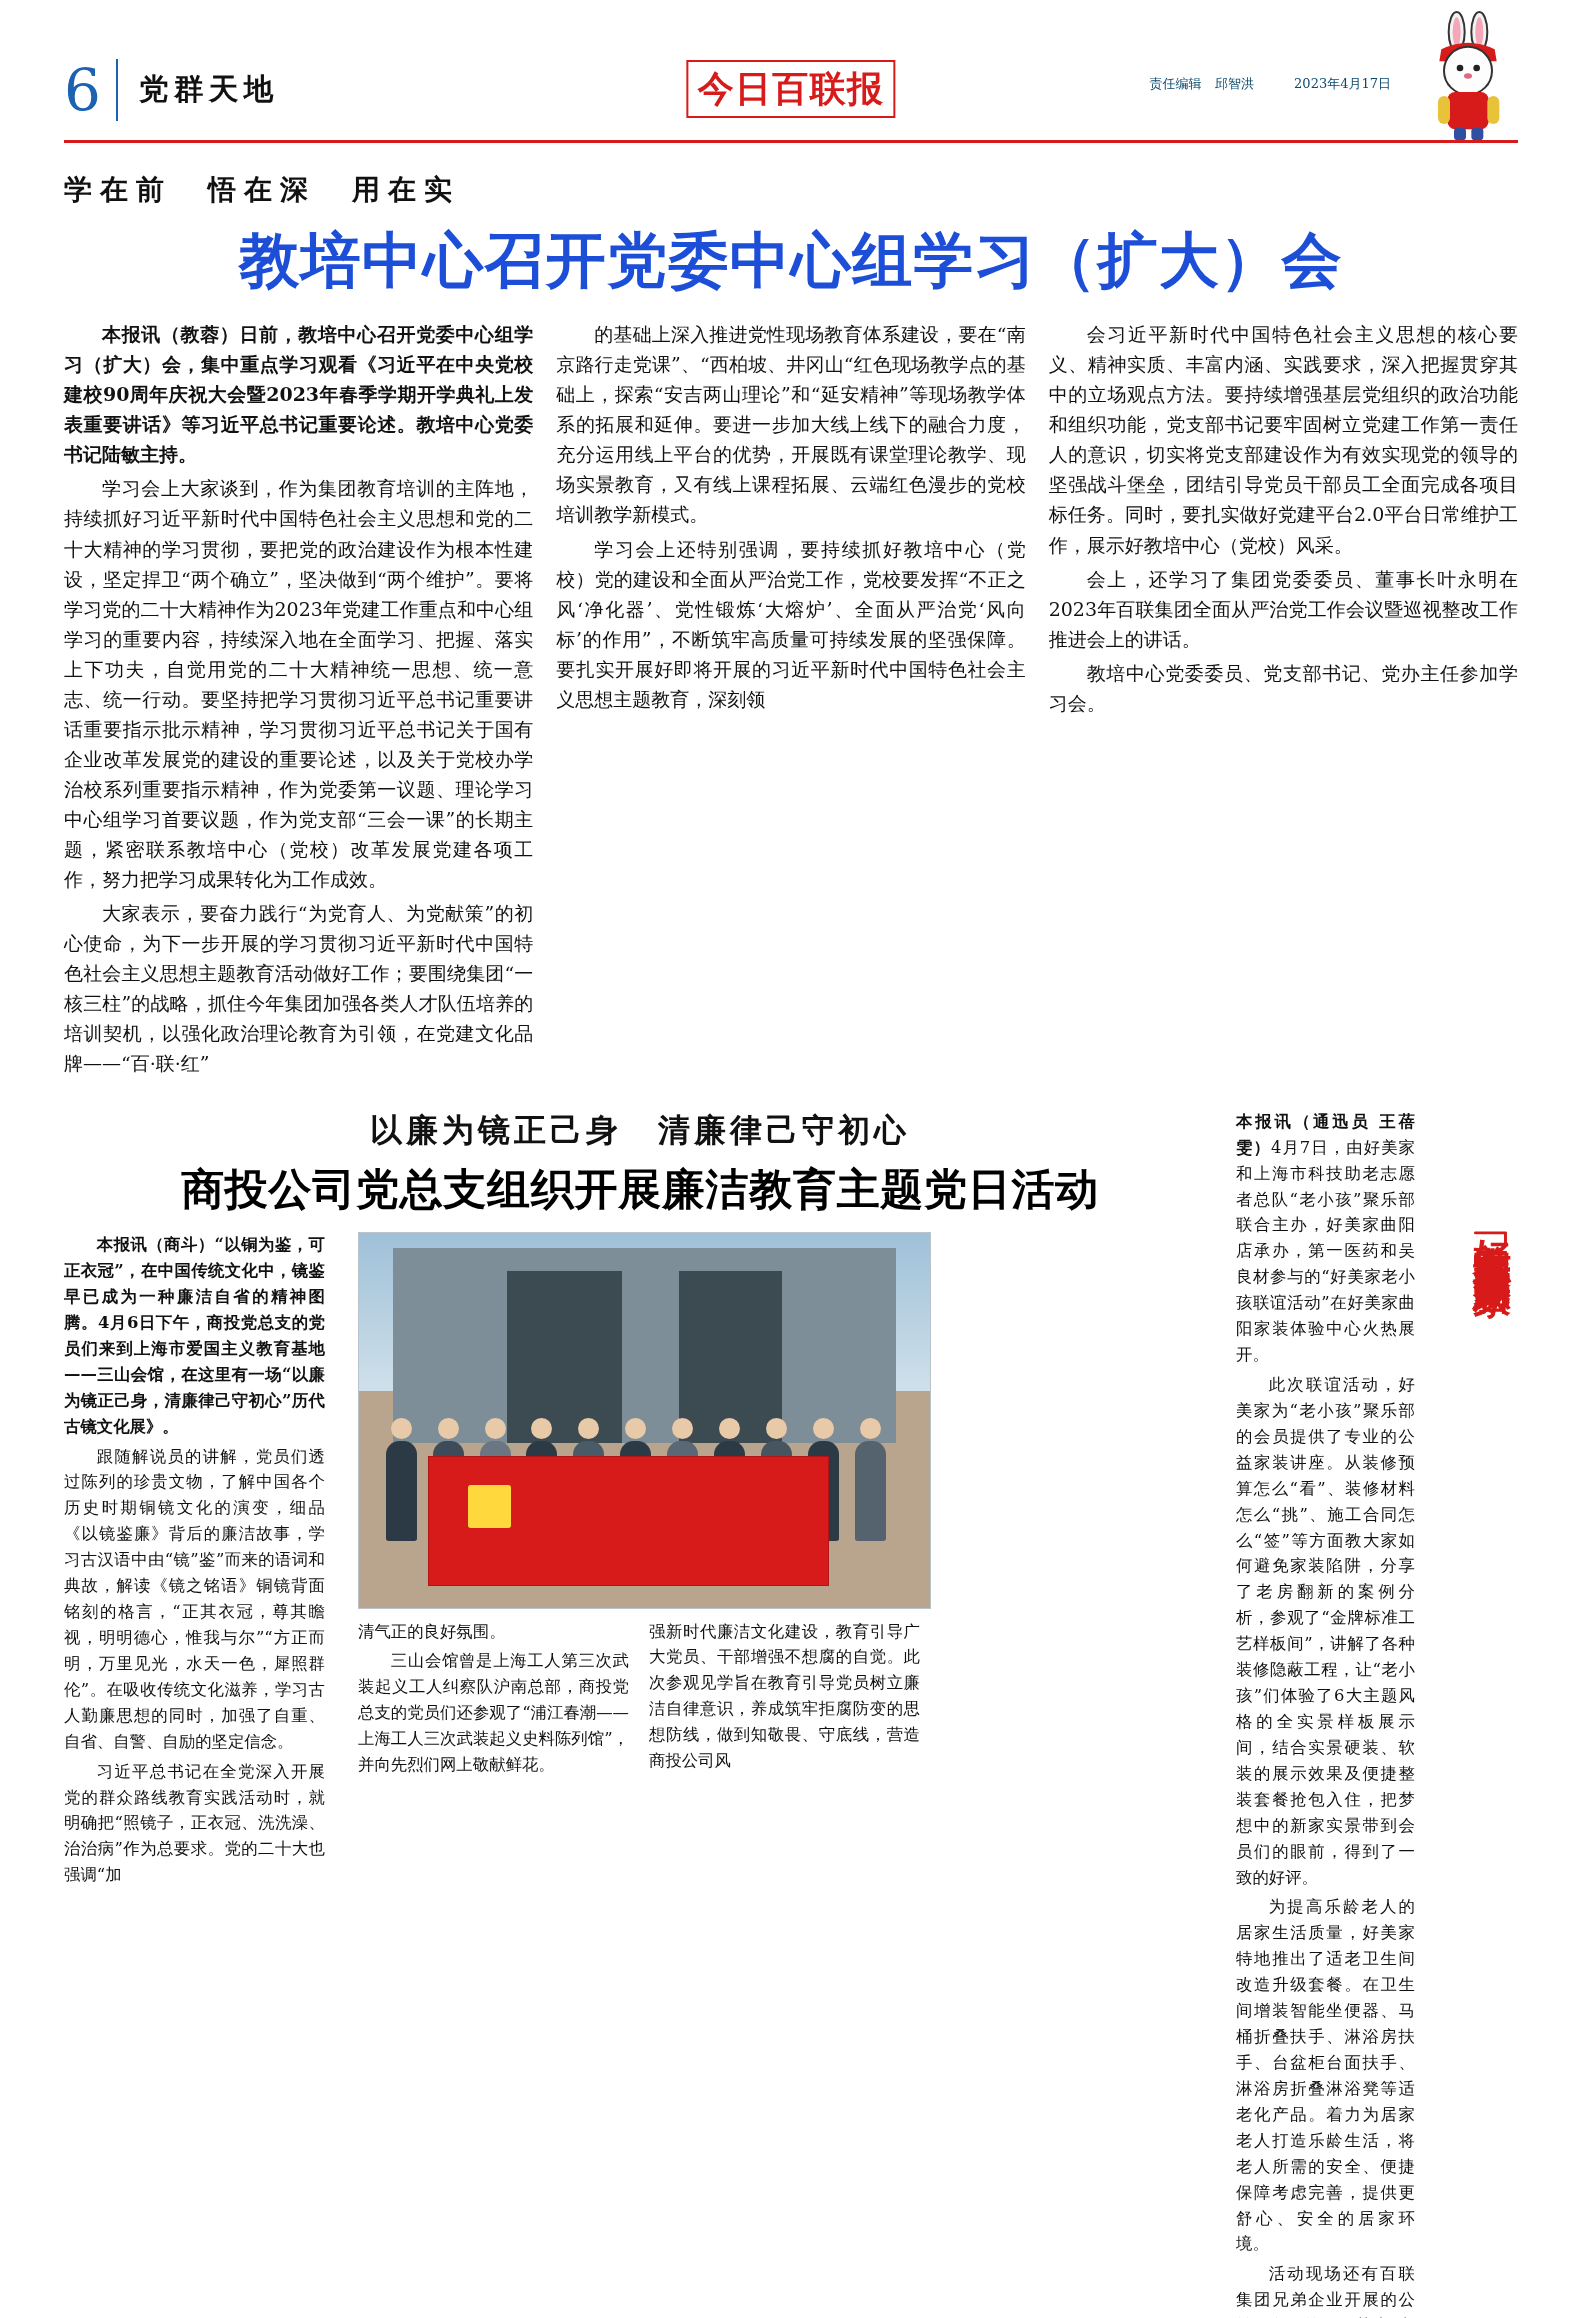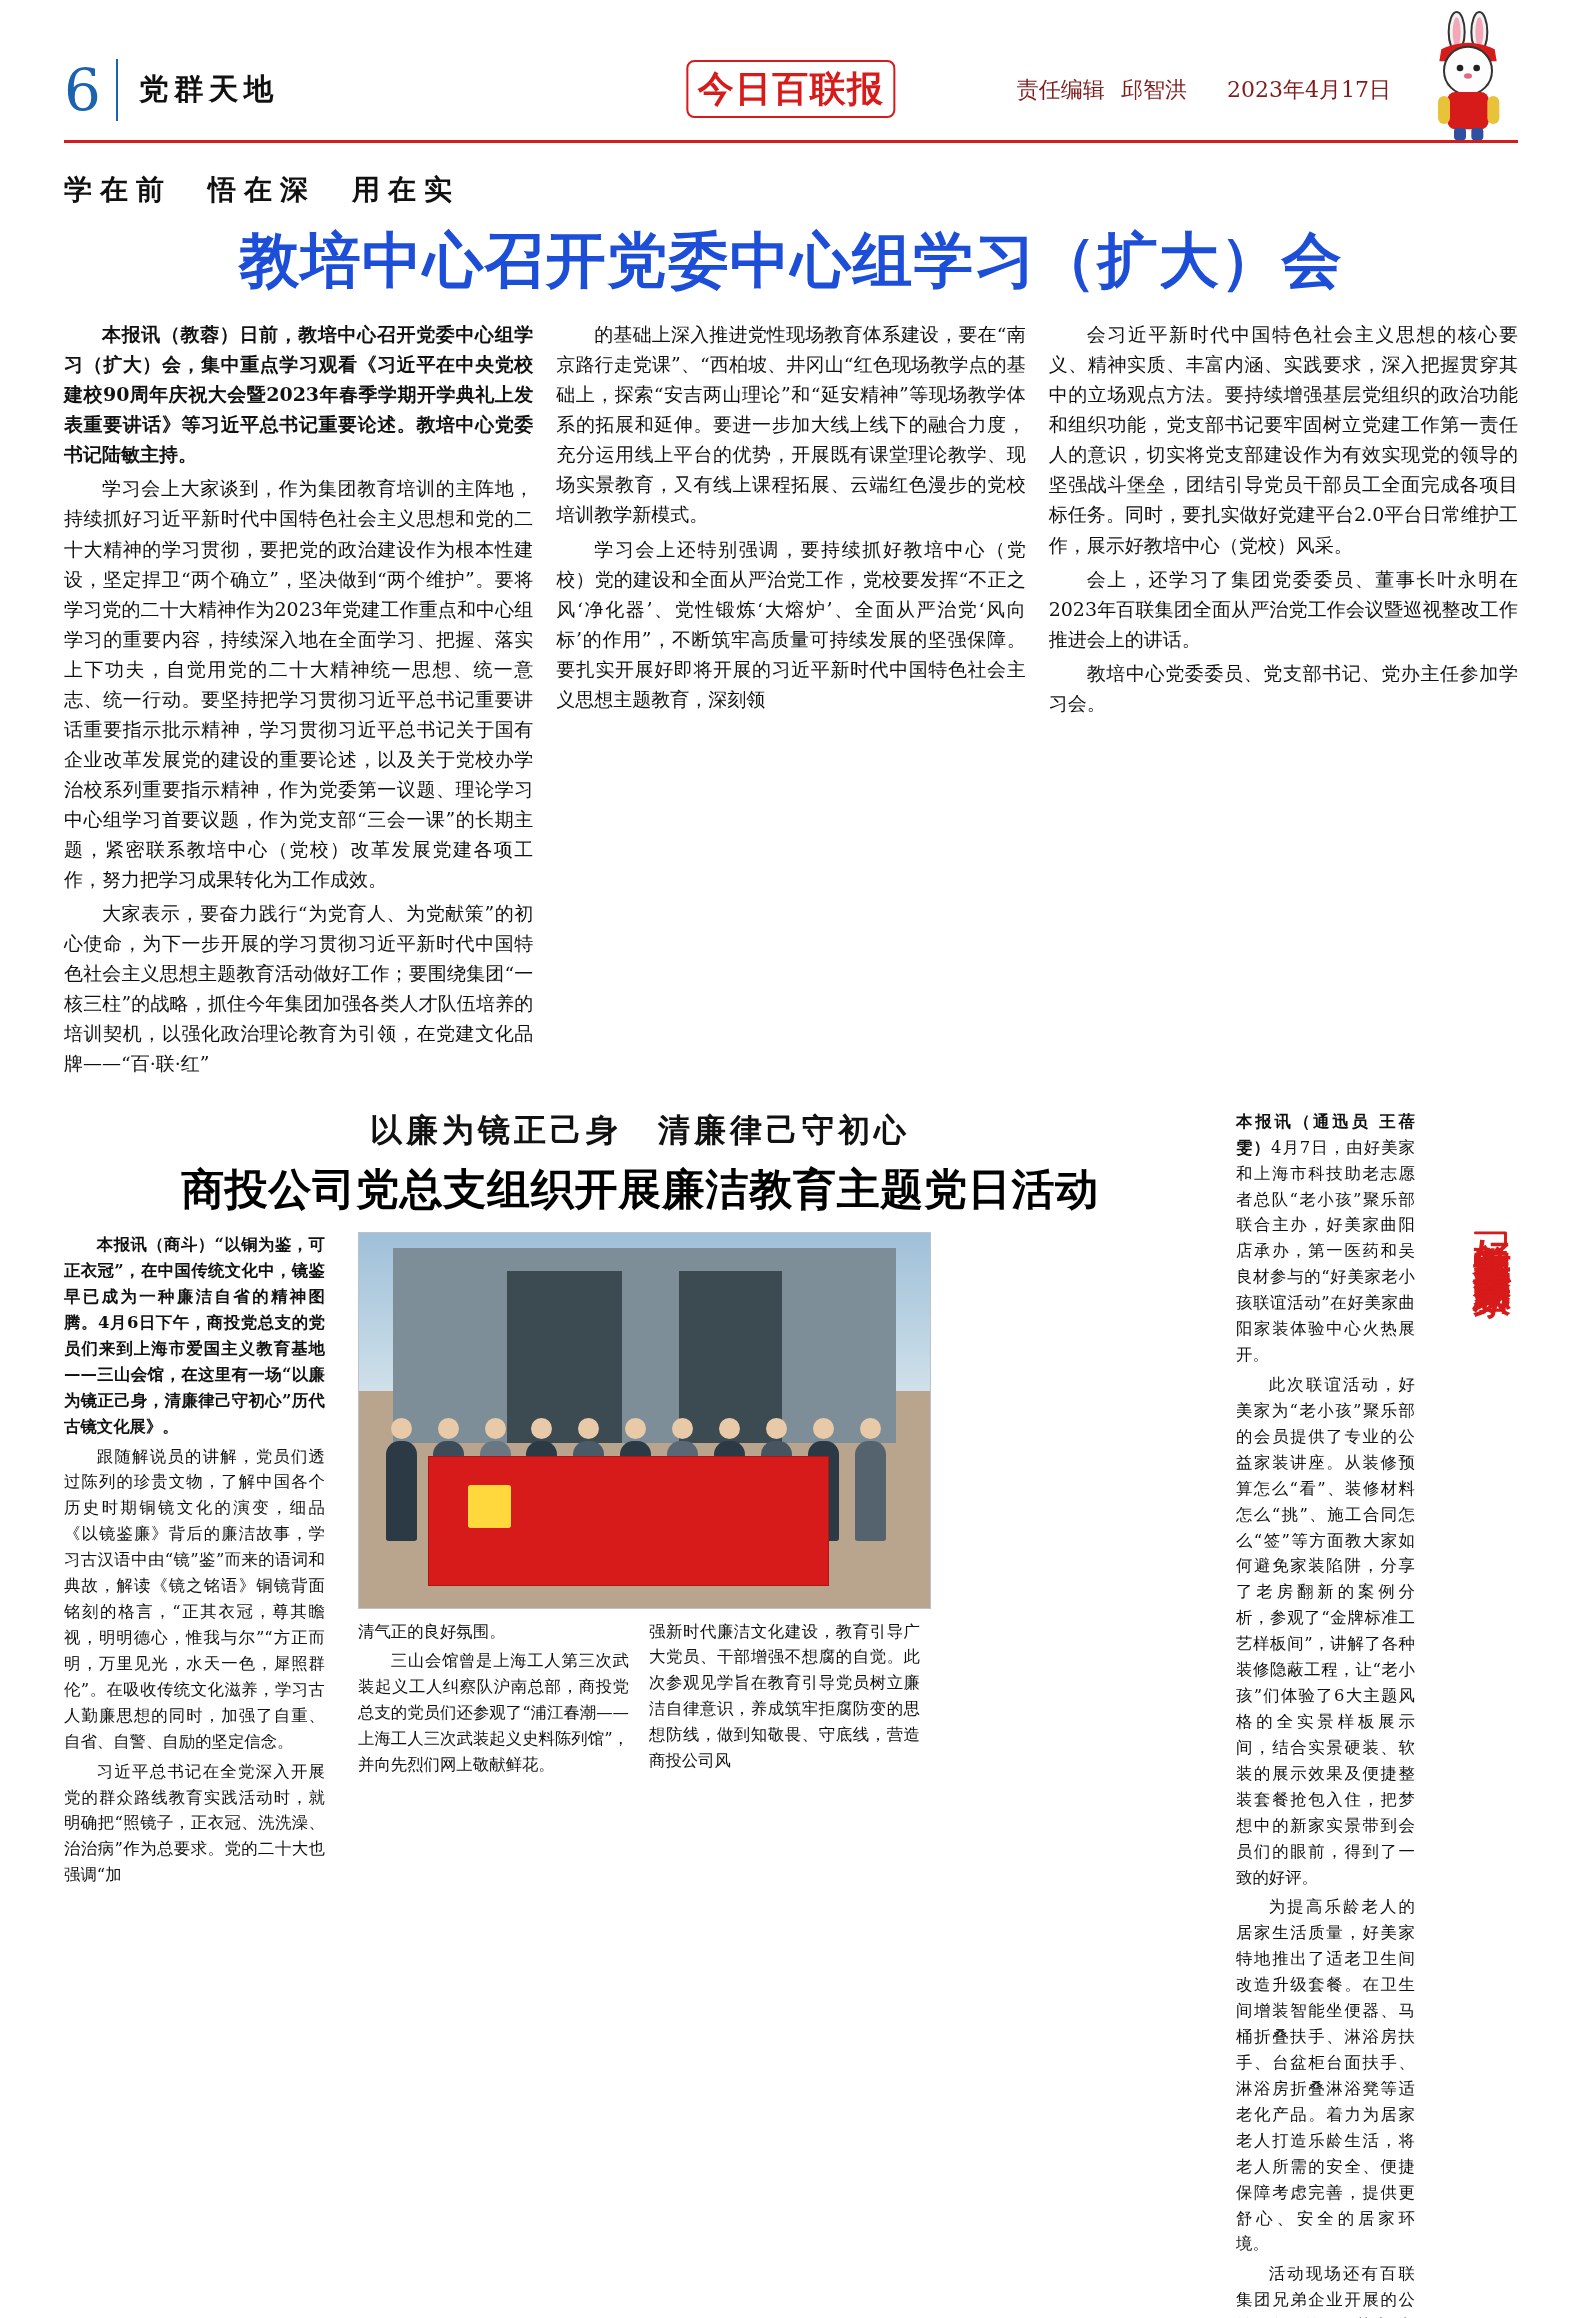--- a/index.html
+++ b/index.html
@@ -54,31 +54,31 @@
     position: absolute;
     left: 50%;
     transform: translateX(-50%);
     top: 20px;
     font-size: 36px;
     font-weight: bold;
     color: #d71a1a;
     letter-spacing: 1.3px;
     border: 2px solid #d71a1a;
     padding: 2.7px 9.4px;
-    border-radius: 8px;
+    border-radius: 0;
     font-family: "DejaVu Serif", serif;
   }
   .masthead-right {
     position: absolute;
     right: 127px;
     top: 35px;
     display: flex;
     gap: 40px;
-    font-size: 22px;
-    color: #7f1d1d;
+    font-size: 13px;
+    color: #0c4a6e;
   }
   .mascot {
     position: absolute;
     right: 0px;
     top: -31px;
     width: 100px;
     height: 134px;
   }
 
   

